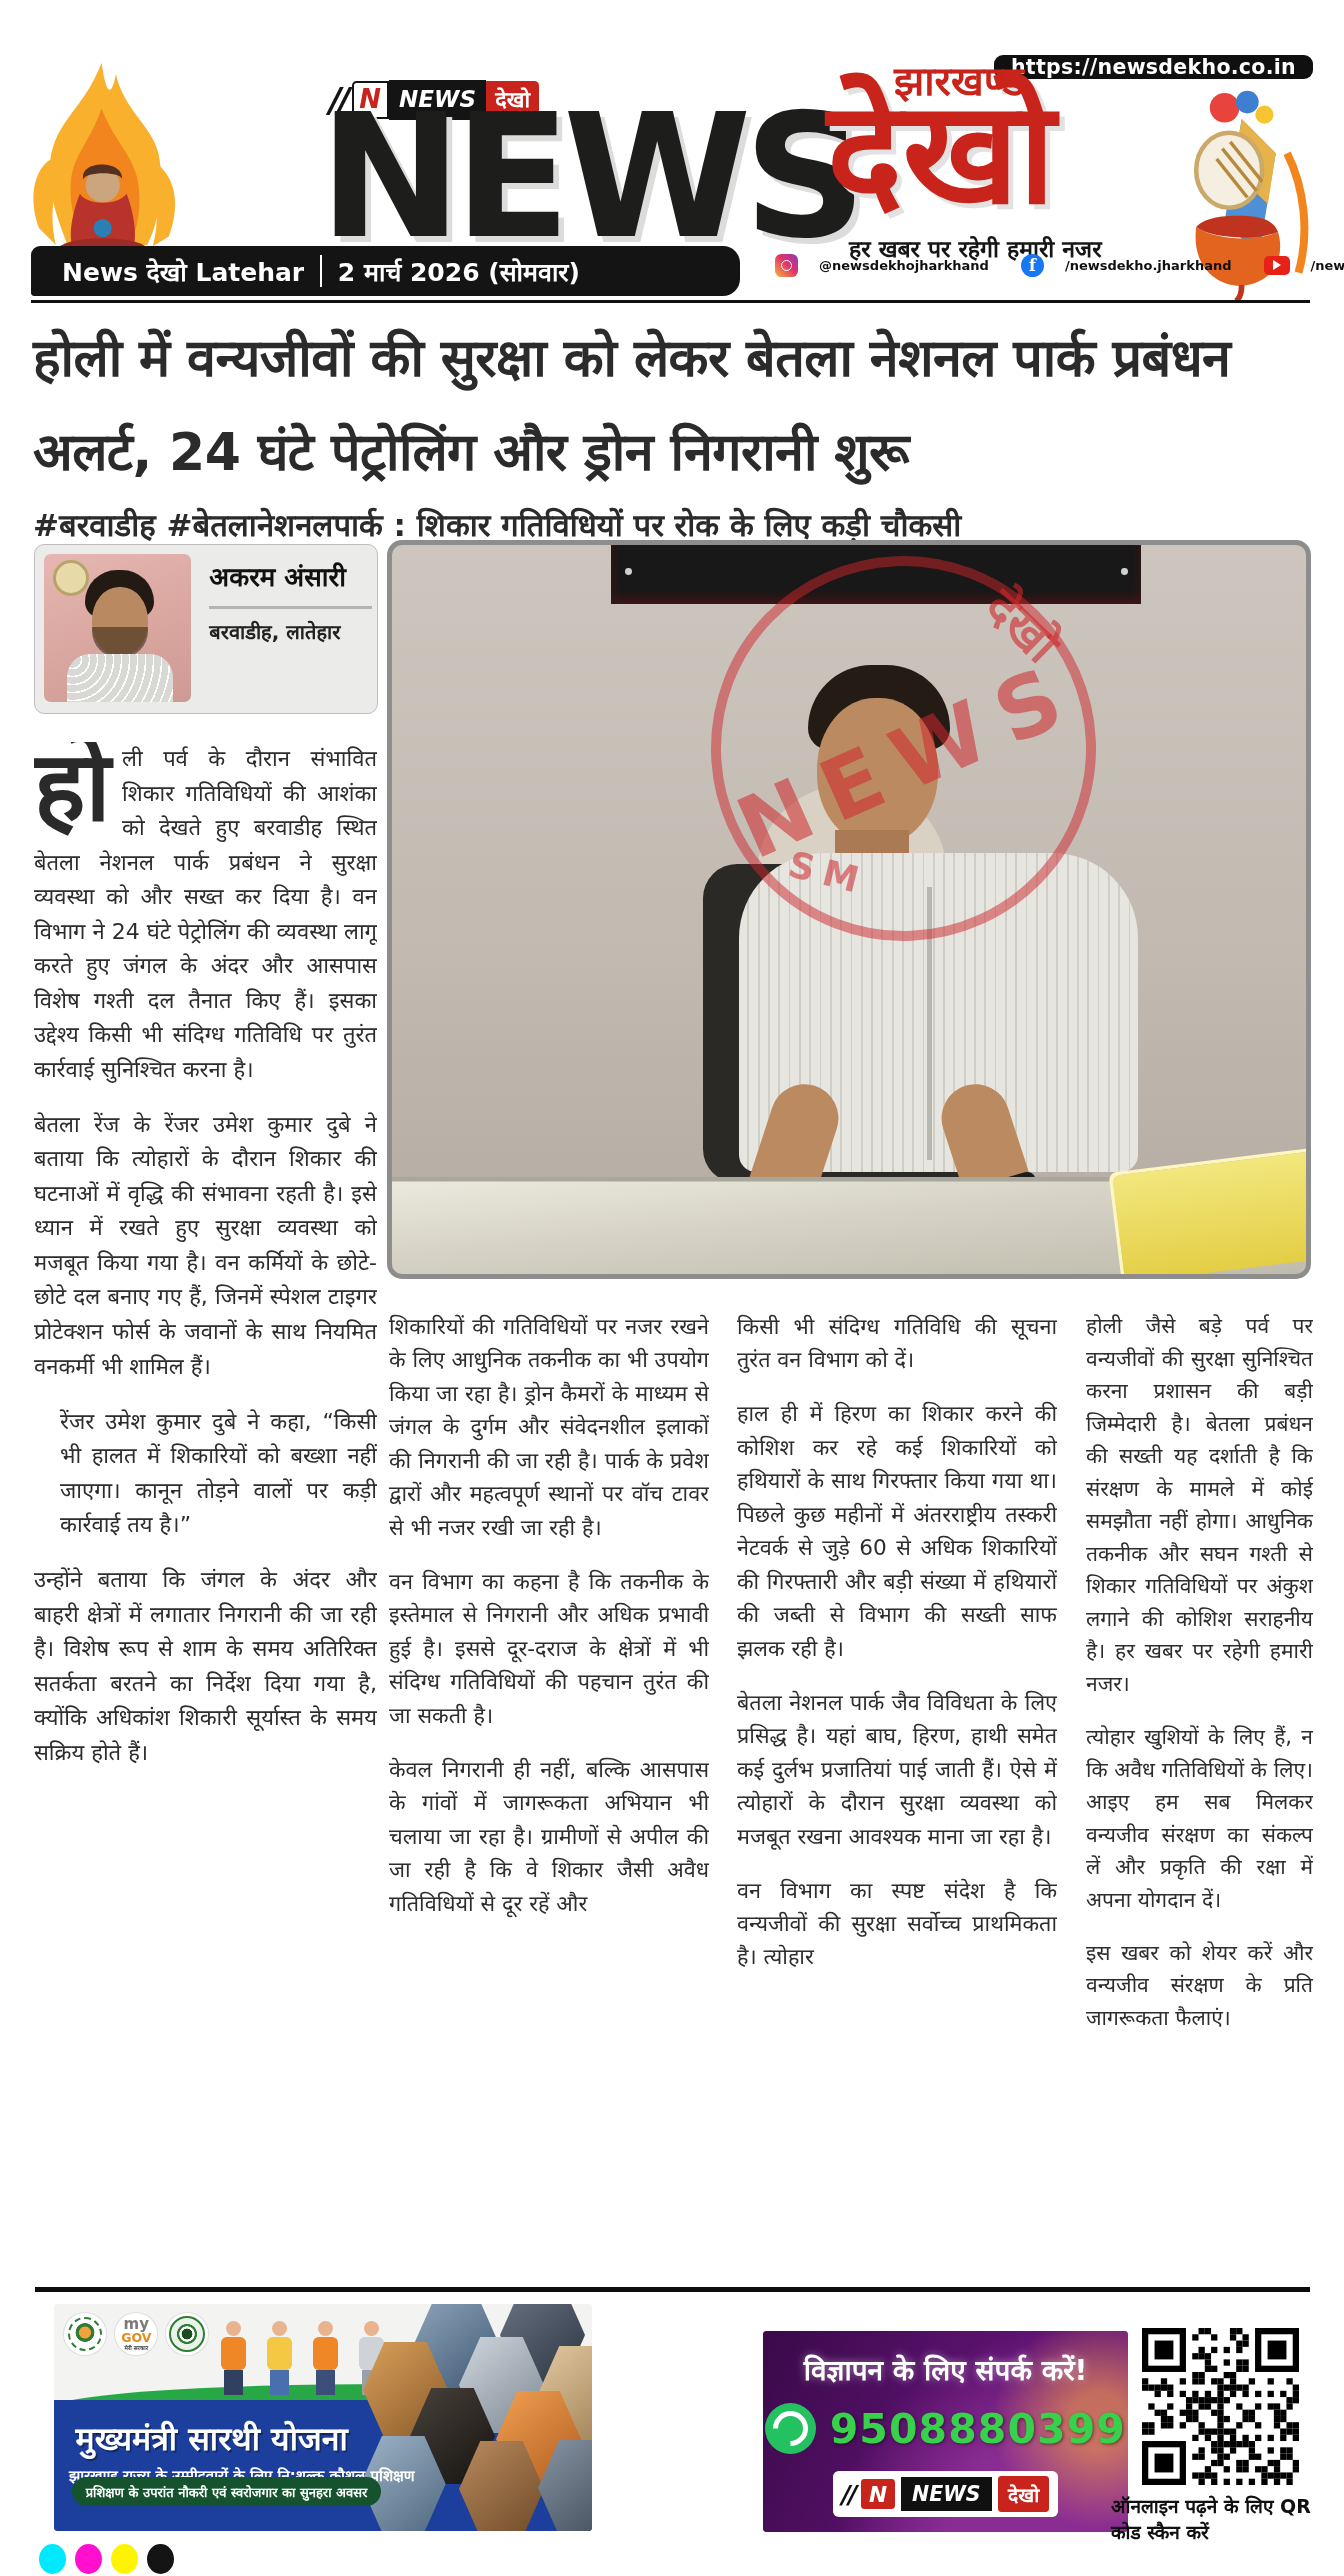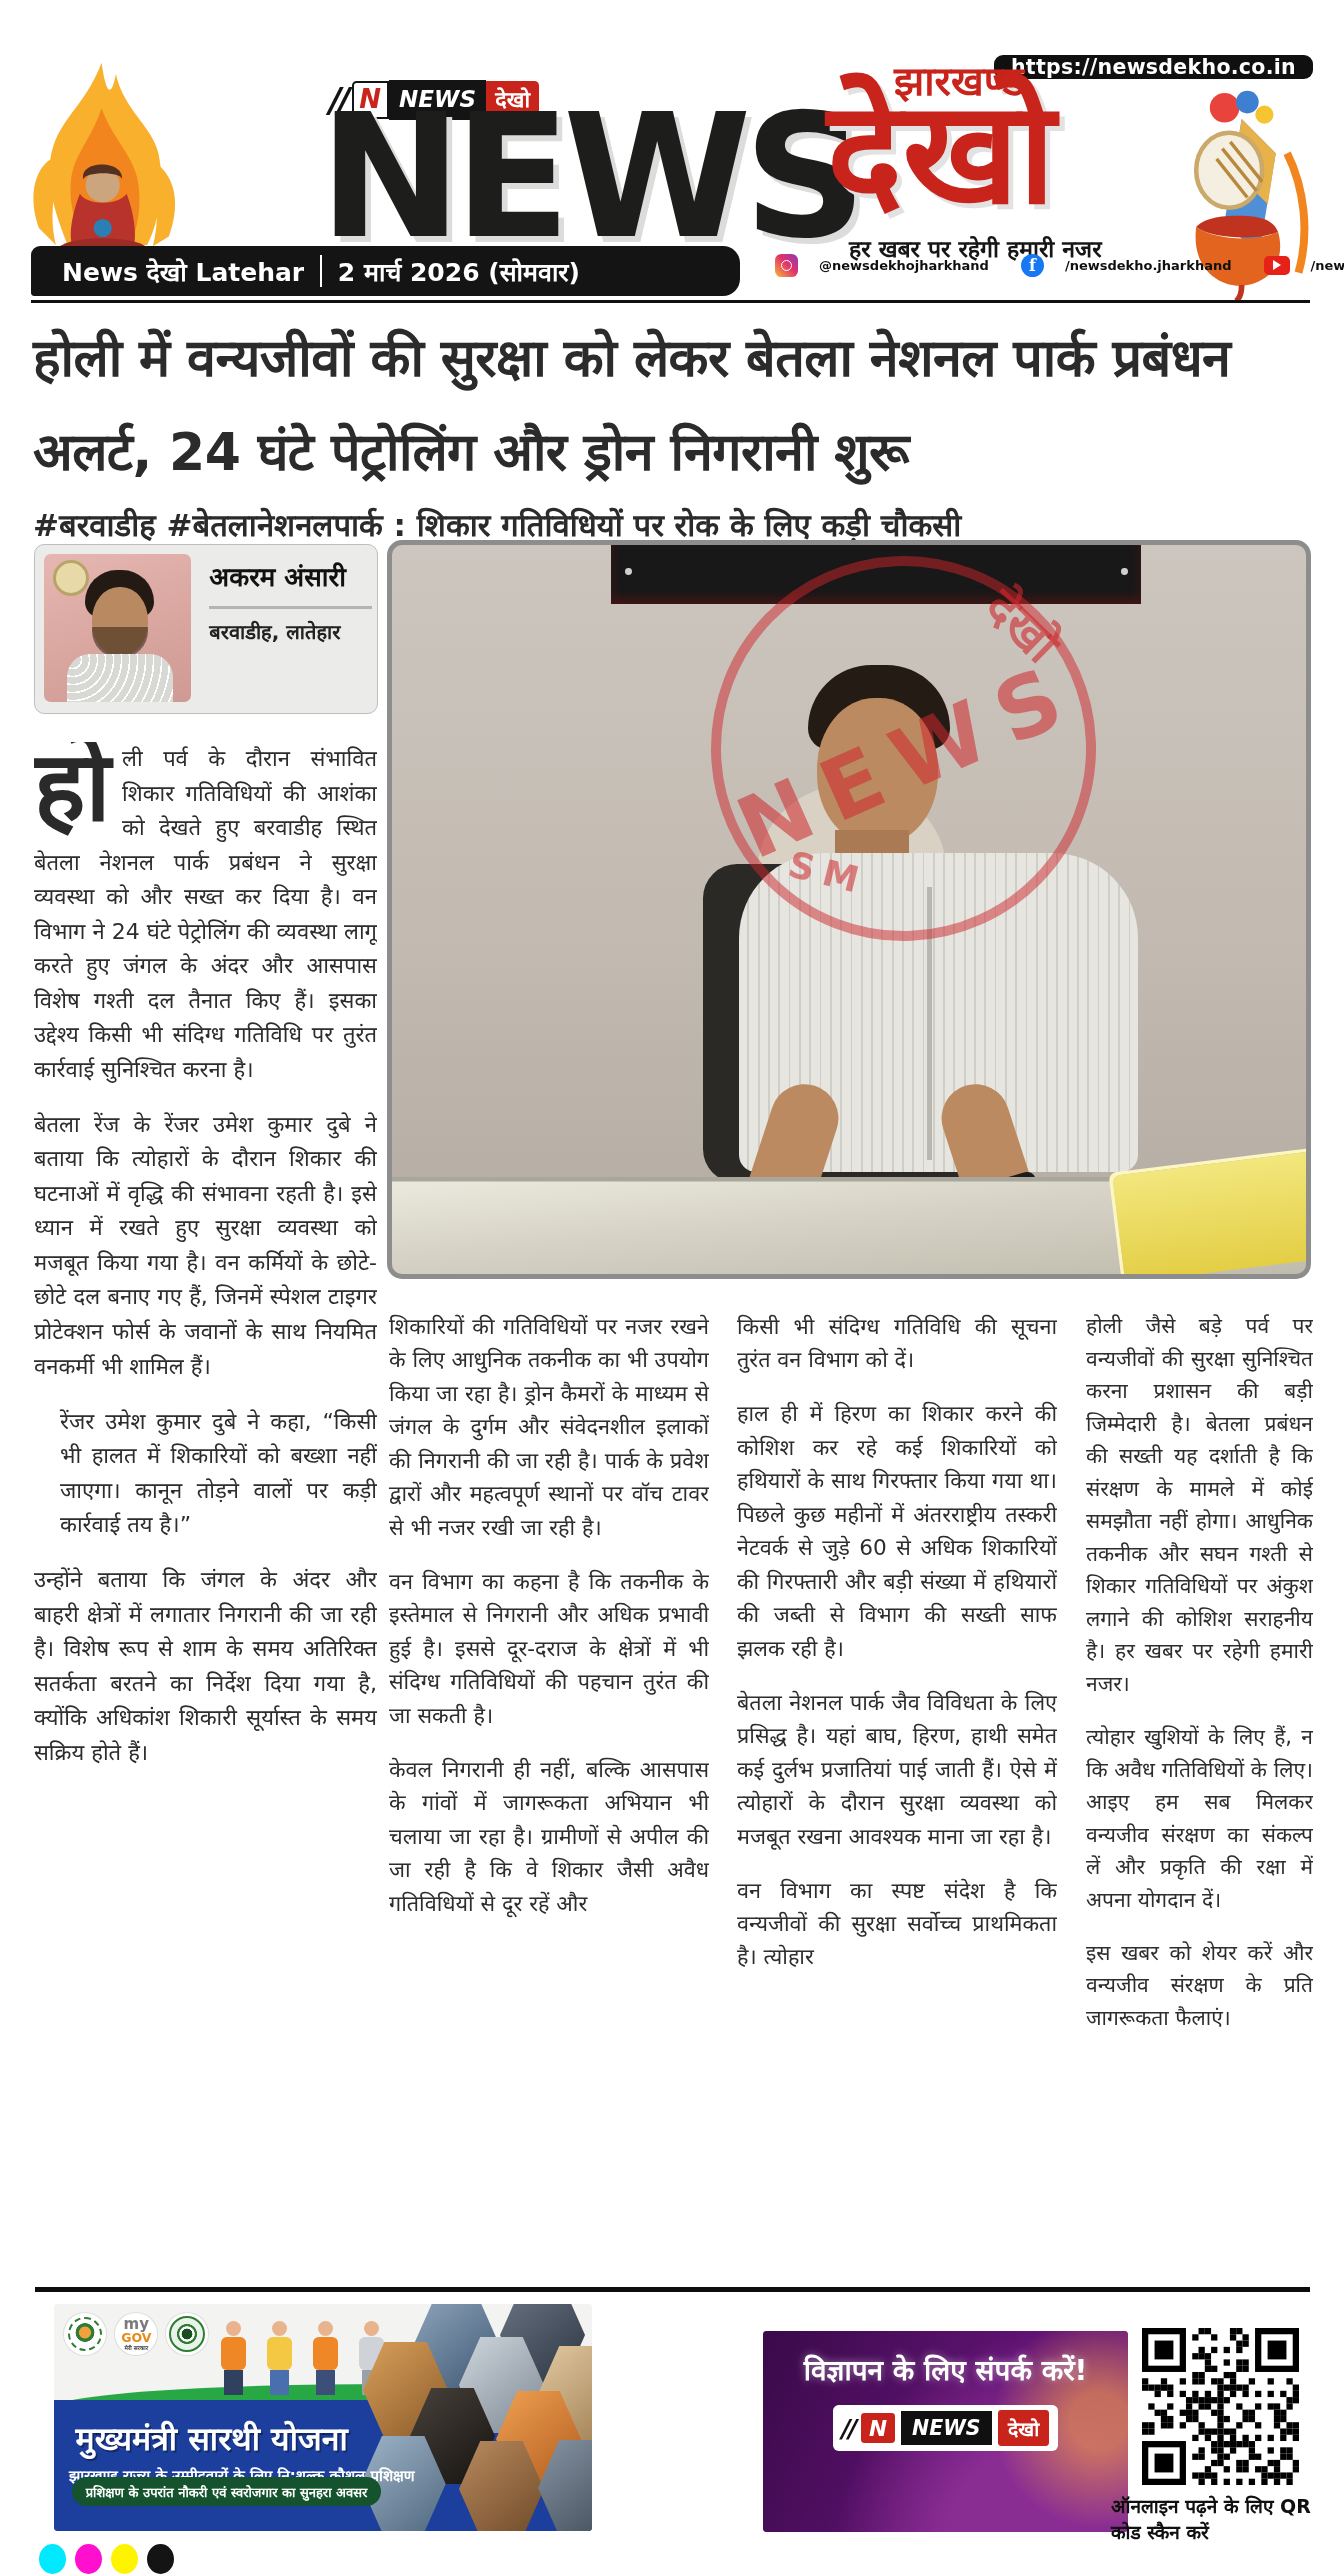--- a/index.html
+++ b/index.html
@@ -381,20 +381,26 @@
         <div class="hex"></div>
         <div class="hex"></div>
     </div>
     <div class="sb-title">मुख्यमंत्री सारथी योजना</div>
     <div class="sb-sub">झारखण्ड राज्य के उम्मीदवारों के लिए नि:शुल्क कौशल प्रशिक्षण</div>
     <div class="sb-pill">प्रशिक्षण के उपरांत नौकरी एवं स्वरोजगार का सुनहरा अवसर</div>
   </div>
 
   <div class="ad">
     <div class="ad-title">विज्ञापन के लिए संपर्क करें!</div>
+    <div class="ad-row">
+      <div class="wa">
+          <div class="wa-phone"></div>
+        </div>
+      <div class="ad-phone">9508880399</div>
+    </div>
     <div class="ad-logo">
       <div class="als">
         <span class="als-slash">//</span>
         <span class="als-n">N</span>
         <span class="als-news">NEWS</span>
         <span class="als-dekho">देखो</span>
       </div>
     </div>
   </div>
 

